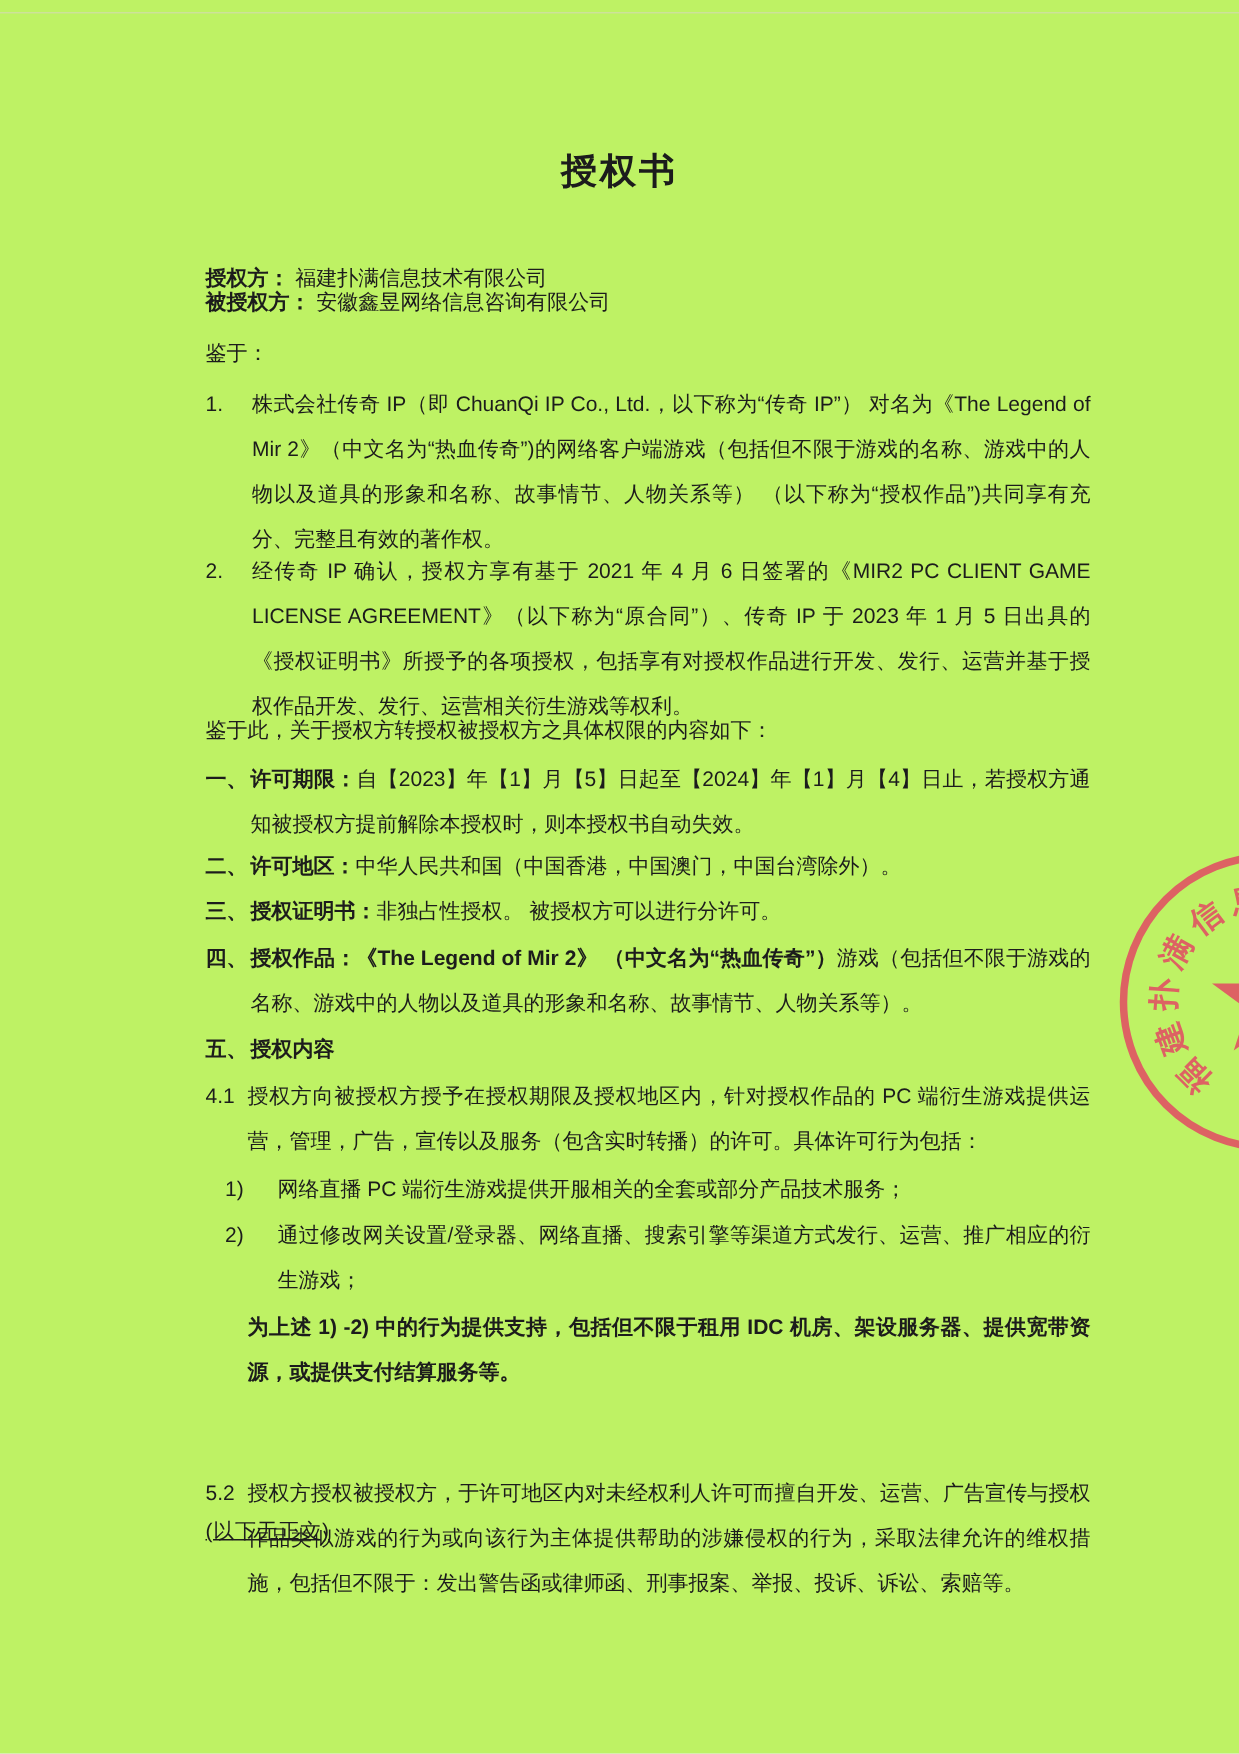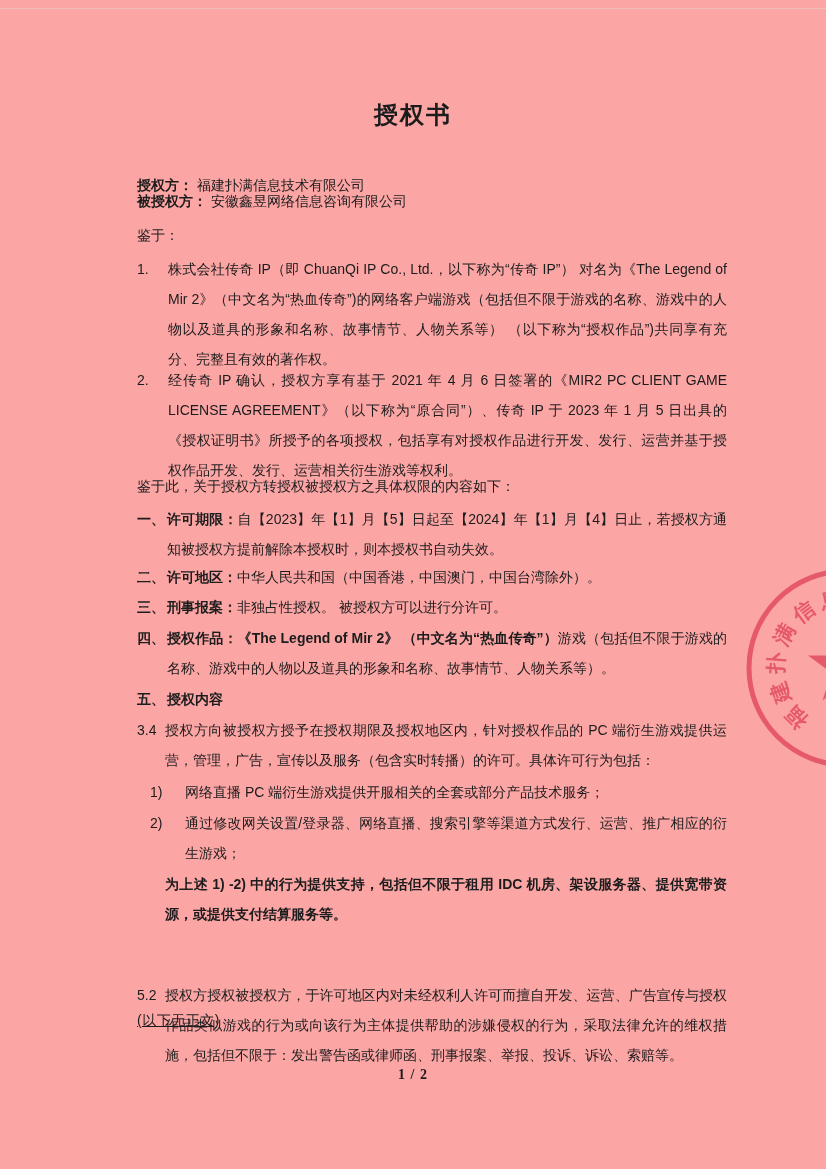--- a/index.html
+++ b/index.html
@@ -1,20 +1,20 @@
 <!DOCTYPE html>
 <html><head>
 <meta charset="utf-8">
 <style>
   html,body{margin:0;padding:0;background:#e9e9e9;}
   .page{
     position:relative;
     width:826px;height:1169px;
     margin:0 auto;
-    background:#fca5a5;
+    background:#bef264;
     overflow:hidden;
     font-family:"Liberation Sans",sans-serif;
     color:#1c1c1c;
   }
   .scan-top-line{
     position:absolute;top:8px;left:0;width:826px;height:1px;
     background:#d9d6c6;opacity:.55;
   }
   .doc-title{
     position:absolute;top:98px;left:0;width:826px;
@@ -92,35 +92,35 @@
       <span class="flexbody"><span class="b">许可期限：</span><span>自【2023】年【1】月【5】日起至【2024】年【1】月【4】日止，若授权方通知被授权方提前解除本授权时，则本授权书自动失效。</span></span>
     </div>
 
     <div class="block flexrow" style="top:562px;">
       <span class="numcol-term">二、</span>
       <span class="flexbody"><span class="b">许可地区：</span><span>中华人民共和国（中国香港，中国澳门，中国台湾除外）。</span></span>
     </div>
 
     <div class="block flexrow" style="top:592px;">
       <span class="numcol-term">三、</span>
-      <span class="flexbody"><span class="b">刑事报案：</span><span>非独占性授权。 被授权方可以进行分许可。</span></span>
+      <span class="flexbody"><span class="b">授权证明书：</span><span>非独占性授权。 被授权方可以进行分许可。</span></span>
     </div>
 
     <div class="block flexrow" style="top:623px;">
       <span class="numcol-term">四、</span>
       <span class="flexbody"><span class="b">授权作品：</span><span class="b">《The Legend of Mir 2》 （中文名为“热血传奇”）</span><span>游戏（包括但不限于游戏的名称、游戏中的人物以及道具的形象和名称、故事情节、人物关系等）。</span></span>
     </div>
 
     <div class="block flexrow" style="top:684px;">
       <span class="numcol-term">五、</span>
       <span class="flexbody"><span class="b">授权内容</span><span></span></span>
     </div>
 
     <div class="block flexrow" style="top:715px;">
-      <span class="numcol-clause">3.4</span>
+      <span class="numcol-clause">4.1</span>
       <span class="flexbody">授权方向被授权方授予在授权期限及授权地区内，针对授权作品的 PC 端衍生游戏提供运营，管理，广告，宣传以及服务（包含实时转播）的许可。具体许可行为包括：</span>
     </div>
 
     <div class="block flexrow sub" style="top:777px;width:577px;">
       <span class="numcol-sub">1)</span>
       <span class="flexbody">网络直播 PC 端衍生游戏提供开服相关的全套或部分产品技术服务；</span>
     </div>
 
     <div class="block flexrow sub" style="top:808px;width:577px;">
       <span class="numcol-sub">2)</span>
@@ -178,15 +178,14 @@
               <text y="-63" text-anchor="middle" fill="#e24f63">公</text>
             </g>
             <g transform="rotate(495)">
               <text y="-63" text-anchor="middle" fill="#e24f63">司</text>
             </g>
           </g>
       </g>
     </svg>
   </div>
 
-  <div class="page-number">1 / 2</div>
 
 </div>
 
 </body></html>

